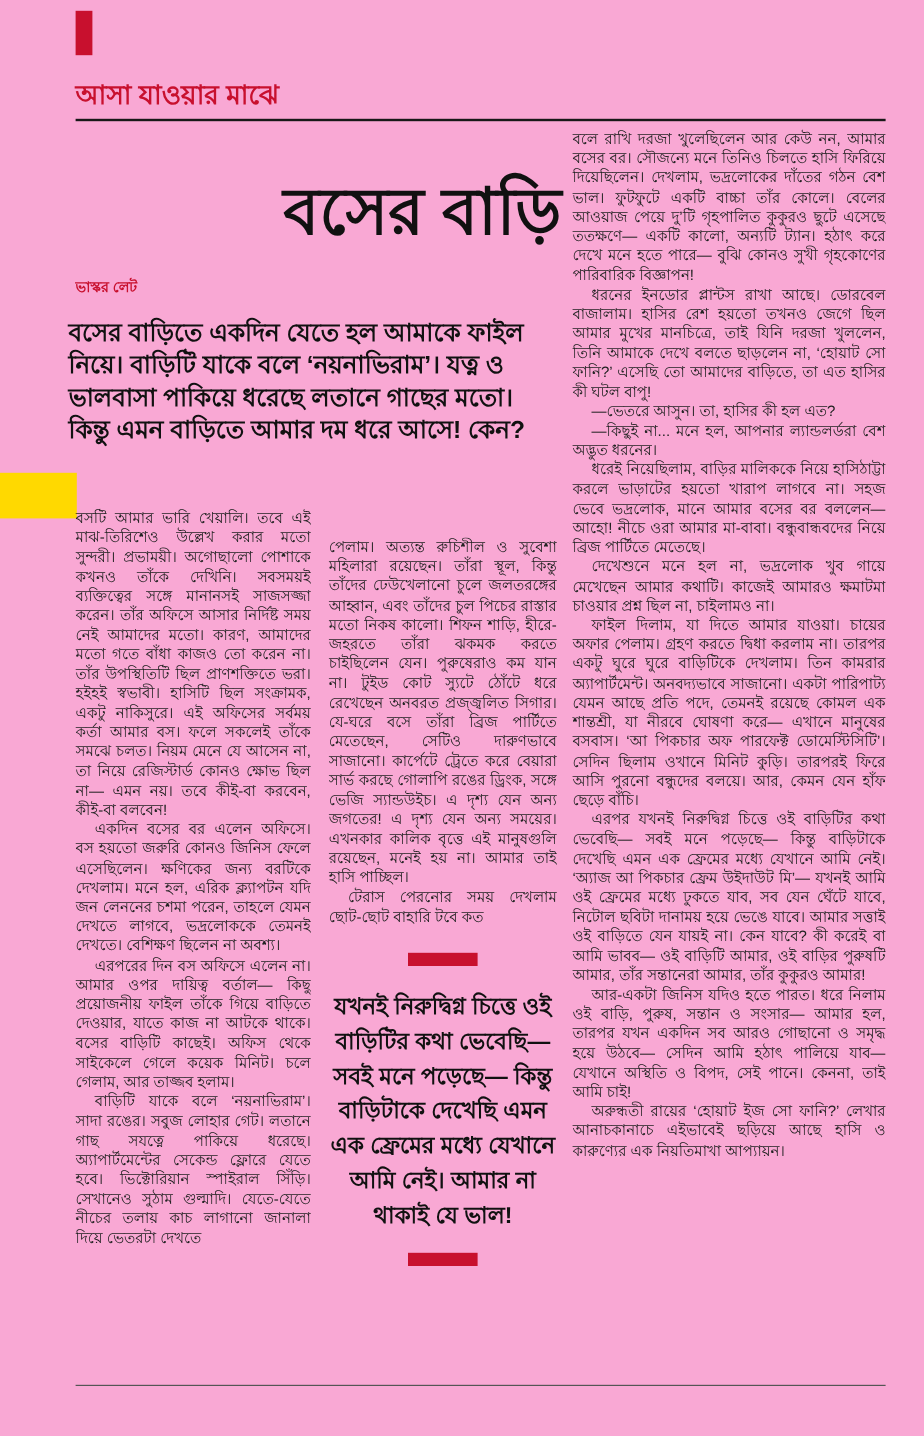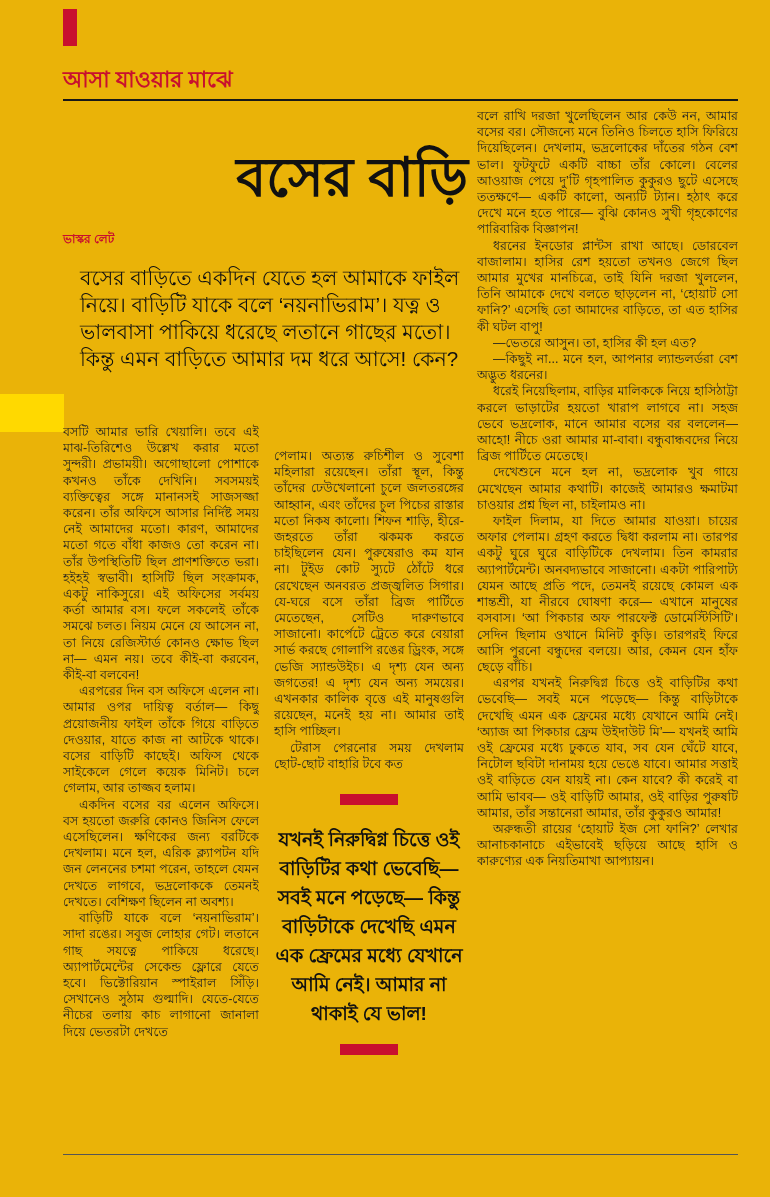--- a/index.html
+++ b/index.html
@@ -1,28 +1,28 @@
 <!DOCTYPE html>
 <html><head>
 <meta charset="utf-8">
 <style>
   * { margin:0; padding:0; box-sizing:border-box; }
   html, body { background:#e9e7e2; }
   body { width:770px; margin:0 auto; font-family:"Liberation Sans","DejaVu Sans",sans-serif; }
   .page {
     position:relative; width:770px; height:1197px;
-    background:#eab308; color:#1c1c1c; overflow:hidden;
+    background:#f9a8d4; color:#1c1c1c; overflow:hidden;
   }
   .kicker-mark { position:absolute; left:63px; top:9px; width:14px; height:37px; background:#c8102e; }
   .kicker { position:absolute; left:63px; top:62px; font-size:22px; font-weight:bold; color:#c8102e; }
   .top-rule { position:absolute; left:63px; top:99px; width:675px; height:2px; background:#181818; }
 
   .headline { position:absolute; left:63px; top:146px; width:405px; font-size:54px; line-height:62px; font-weight:bold; color:#111;text-align:right; }
   .byline { position:absolute; left:63px; top:230px; font-size:12px; font-weight:bold; color:#c8102e; }
-  .standfirst { position:absolute; left:80px; top:264px; width:404px; font-size:20.5px; line-height:27px; font-weight:normal; color:#111; text-align:left; }
+  .standfirst { position:absolute; left:57px; top:264px; width:404px; font-size:20.5px; line-height:27px; font-weight:bold; color:#111; text-align:left; }
 
   .yellow-mark { position:absolute; left:0; top:394px; width:64px; height:38px; background:#ffd900; }
 
   .body-col { position:absolute; text-align:justify; font-size:12.5px; line-height:16.2px; color:#222; overflow:hidden; }
   .body-col p { margin:0; }
   .body-col p + p { text-indent:16px; }
   #col1 { left:63px; top:424px; width:196px; height:704px; }
   #col2 { left:274px; top:448px; width:190px; height:704px; }
   #col3 { left:477px; top:108px; width:261px; height:1044px; }
 
@@ -46,22 +46,22 @@
   <div class="top-rule"></div>
 
   <h1 class="headline">বসের বাড়ি</h1>
   <div class="byline">ভাস্কর লেট</div>
   <p class="standfirst">বসের বাড়িতে একদিন যেতে হল আমাকে ফাইল নিয়ে। বাড়িটি যাকে বলে ‘নয়নাভিরাম’। যত্ন ও ভালবাসা পাকিয়ে ধরেছে লতানে গাছের মতো। কিন্তু এমন বাড়িতে আমার দম ধরে আসে! কেন?</p>
 
   <div class="yellow-mark"></div>
 
   <div id="col1" class="body-col">
       <p>বসটি আমার ভারি খেয়ালি। তবে এই মাঝ-তিরিশেও উল্লেখ করার মতো সুন্দরী। প্রভাময়ী। অগোছালো পোশাকে কখনও তাঁকে দেখিনি। সবসময়ই ব্যক্তিত্বের সঙ্গে মানানসই সাজসজ্জা করেন। তাঁর অফিসে আসার নির্দিষ্ট সময় নেই আমাদের মতো। কারণ, আমাদের মতো গতে বাঁধা কাজও তো করেন না। তাঁর উপস্থিতিটি ছিল প্রাণশক্তিতে ভরা। হইহই স্বভাবী। হাসিটি ছিল সংক্রামক, একটু নাকিসুরে। এই অফিসের সর্বময় কর্তা আমার বস। ফলে সকলেই তাঁকে সমঝে চলত। নিয়ম মেনে যে আসেন না, তা নিয়ে রেজিস্টার্ড কোনও ক্ষোভ ছিল না— এমন নয়। তবে কীই-বা করবেন, কীই-বা বলবেন!</p>
+      <p>একদিন বসের বর এলেন অফিসে। বস হয়তো জরুরি কোনও জিনিস ফেলে এসেছিলেন। ক্ষণিকের জন্য বরটিকে দেখলাম। মনে হল, এরিক ক্ল্যাপটন যদি জন লেননের চশমা পরেন, তাহলে যেমন দেখতে লাগবে, ভদ্রলোককে তেমনই দেখতে। বেশিক্ষণ ছিলেন না অবশ্য।</p>
       <p>এরপরের দিন বস অফিসে এলেন না। আমার ওপর দায়িত্ব বর্তাল— কিছু প্রয়োজনীয় ফাইল তাঁকে গিয়ে বাড়িতে দেওয়ার, যাতে কাজ না আটকে থাকে। বসের বাড়িটি কাছেই। অফিস থেকে সাইকেলে গেলে কয়েক মিনিট। চলে গেলাম, আর তাজ্জব হলাম।</p>
-      <p>একদিন বসের বর এলেন অফিসে। বস হয়তো জরুরি কোনও জিনিস ফেলে এসেছিলেন। ক্ষণিকের জন্য বরটিকে দেখলাম। মনে হল, এরিক ক্ল্যাপটন যদি জন লেননের চশমা পরেন, তাহলে যেমন দেখতে লাগবে, ভদ্রলোককে তেমনই দেখতে। বেশিক্ষণ ছিলেন না অবশ্য।</p>
       <p>বাড়িটি যাকে বলে ‘নয়নাভিরাম’। সাদা রঙের। সবুজ লোহার গেট। লতানে গাছ সযত্নে পাকিয়ে ধরেছে। অ্যাপার্টমেন্টের সেকেন্ড ফ্লোরে যেতে হবে। ভিক্টোরিয়ান স্পাইরাল সিঁড়ি। সেখানেও সুঠাম গুল্মাদি। যেতে-যেতে নীচের তলায় কাচ লাগানো জানালা দিয়ে ভেতরটা দেখতে</p>
     </div>
 
   <div id="col2" class="body-col">
     <div>
         <p>পেলাম। অত্যন্ত রুচিশীল ও সুবেশা মহিলারা রয়েছেন। তাঁরা স্থূল, কিন্তু তাঁদের ঢেউখেলানো চুলে জলতরঙ্গের আহ্বান, এবং তাঁদের চুল পিচের রাস্তার মতো নিকষ কালো। শিফন শাড়ি, হীরে-জহরতে তাঁরা ঝকমক করতে চাইছিলেন যেন। পুরুষেরাও কম যান না। টুইড কোট স্যুটে ঠোঁটে ধরে রেখেছেন অনবরত প্রজ্জ্বলিত সিগার। যে-ঘরে বসে তাঁরা ব্রিজ পার্টিতে মেতেছেন, সেটিও দারুণভাবে সাজানো। কার্পেটে ট্রেতে করে বেয়ারা সার্ভ করছে গোলাপি রঙের ড্রিংক, সঙ্গে ভেজি স্যান্ডউইচ। এ দৃশ্য যেন অন্য জগতের! এ দৃশ্য যেন অন্য সময়ের। এখনকার কালিক বৃত্তে এই মানুষগুলি রয়েছেন, মনেই হয় না। আমার তাই হাসি পাচ্ছিল।</p>
         <p>টেরাস পেরনোর সময় দেখলাম ছোট-ছোট বাহারি টবে কত</p>
       </div>
     <div class="pullquote-block">
       <div class="quote-bar top"></div>
@@ -72,20 +72,21 @@
 
   <div id="col3" class="body-col">
       <p>বলে রাখি দরজা খুলেছিলেন আর কেউ নন, আমার বসের বর। সৌজন্যে মনে তিনিও চিলতে হাসি ফিরিয়ে দিয়েছিলেন। দেখলাম, ভদ্রলোকের দাঁতের গঠন বেশ ভাল। ফুটফুটে একটি বাচ্চা তাঁর কোলে। বেলের আওয়াজ পেয়ে দু’টি গৃহপালিত কুকুরও ছুটে এসেছে ততক্ষণে— একটি কালো, অন্যটি ট্যান। হঠাৎ করে দেখে মনে হতে পারে— বুঝি কোনও সুখী গৃহকোণের পারিবারিক বিজ্ঞাপন!</p>
       <p>ধরনের ইনডোর প্লান্টস রাখা আছে। ডোরবেল বাজালাম। হাসির রেশ হয়তো তখনও জেগে ছিল আমার মুখের মানচিত্রে, তাই যিনি দরজা খুললেন, তিনি আমাকে দেখে বলতে ছাড়লেন না, ‘হোয়াট সো ফানি?’ এসেছি তো আমাদের বাড়িতে, তা এত হাসির কী ঘটল বাপু!</p>
       <p>—ভেতরে আসুন। তা, হাসির কী হল এত?</p>
       <p>—কিছুই না... মনে হল, আপনার ল্যান্ডলর্ডরা বেশ অদ্ভুত ধরনের।</p>
       <p>ধরেই নিয়েছিলাম, বাড়ির মালিককে নিয়ে হাসিঠাট্টা করলে ভাড়াটের হয়তো খারাপ লাগবে না। সহজ ভেবে ভদ্রলোক, মানে আমার বসের বর বললেন— আহো! নীচে ওরা আমার মা-বাবা। বন্ধুবান্ধবদের নিয়ে ব্রিজ পার্টিতে মেতেছে।</p>
       <p>দেখেশুনে মনে হল না, ভদ্রলোক খুব গায়ে মেখেছেন আমার কথাটি। কাজেই আমারও ক্ষমাটমা চাওয়ার প্রশ্ন ছিল না, চাইলামও না।</p>
       <p>ফাইল দিলাম, যা দিতে আমার যাওয়া। চায়ের অফার পেলাম। গ্রহণ করতে দ্বিধা করলাম না। তারপর একটু ঘুরে ঘুরে বাড়িটিকে দেখলাম। তিন কামরার অ্যাপার্টমেন্ট। অনবদ্যভাবে সাজানো। একটা পারিপাট্য যেমন আছে প্রতি পদে, তেমনই রয়েছে কোমল এক শান্তশ্রী, যা নীরবে ঘোষণা করে— এখানে মানুষের বসবাস। ‘আ পিকচার অফ পারফেক্ট ডোমেস্টিসিটি’। সেদিন ছিলাম ওখানে মিনিট কুড়ি। তারপরই ফিরে আসি পুরনো বন্ধুদের বলয়ে। আর, কেমন যেন হাঁফ ছেড়ে বাঁচি।</p>
       <p>এরপর যখনই নিরুদ্বিগ্ন চিত্তে ওই বাড়িটির কথা ভেবেছি— সবই মনে পড়েছে— কিন্তু বাড়িটাকে দেখেছি এমন এক ফ্রেমের মধ্যে যেখানে আমি নেই। ‘অ্যাজ আ পিকচার ফ্রেম উইদাউট মি’— যখনই আমি ওই ফ্রেমের মধ্যে ঢুকতে যাব, সব যেন ঘেঁটে যাবে, নিটোল ছবিটা দানাময় হয়ে ভেঙে যাবে। আমার সত্তাই ওই বাড়িতে যেন যায়ই না। কেন যাবে? কী করেই বা আমি ভাবব— ওই বাড়িটি আমার, ওই বাড়ির পুরুষটি আমার, তাঁর সন্তানেরা আমার, তাঁর কুকুরও আমার!</p>
+      <p>আর-একটা জিনিস যদিও হতে পারত। ধরে নিলাম ওই বাড়ি, পুরুষ, সন্তান ও সংসার— আমার হল, তারপর যখন একদিন সব আরও গোছানো ও সমৃদ্ধ হয়ে উঠবে— সেদিন আমি হঠাৎ পালিয়ে যাব— যেখানে অস্থিতি ও বিপদ, সেই পানে। কেননা, তাই আমি চাই!</p>
       <p>অরুন্ধতী রায়ের ‘হোয়াট ইজ সো ফানি?’ লেখার আনাচকানাচে এইভাবেই ছড়িয়ে আছে হাসি ও কারুণ্যের এক নিয়তিমাখা আপ্যায়ন।</p>
     </div>
 
   <div class="footer-rule"></div>
   <div class="footer">
     <span>৩৪</span><span class="sep">|</span><span>রোববার</span>
   </div>
 
 </div>
 

